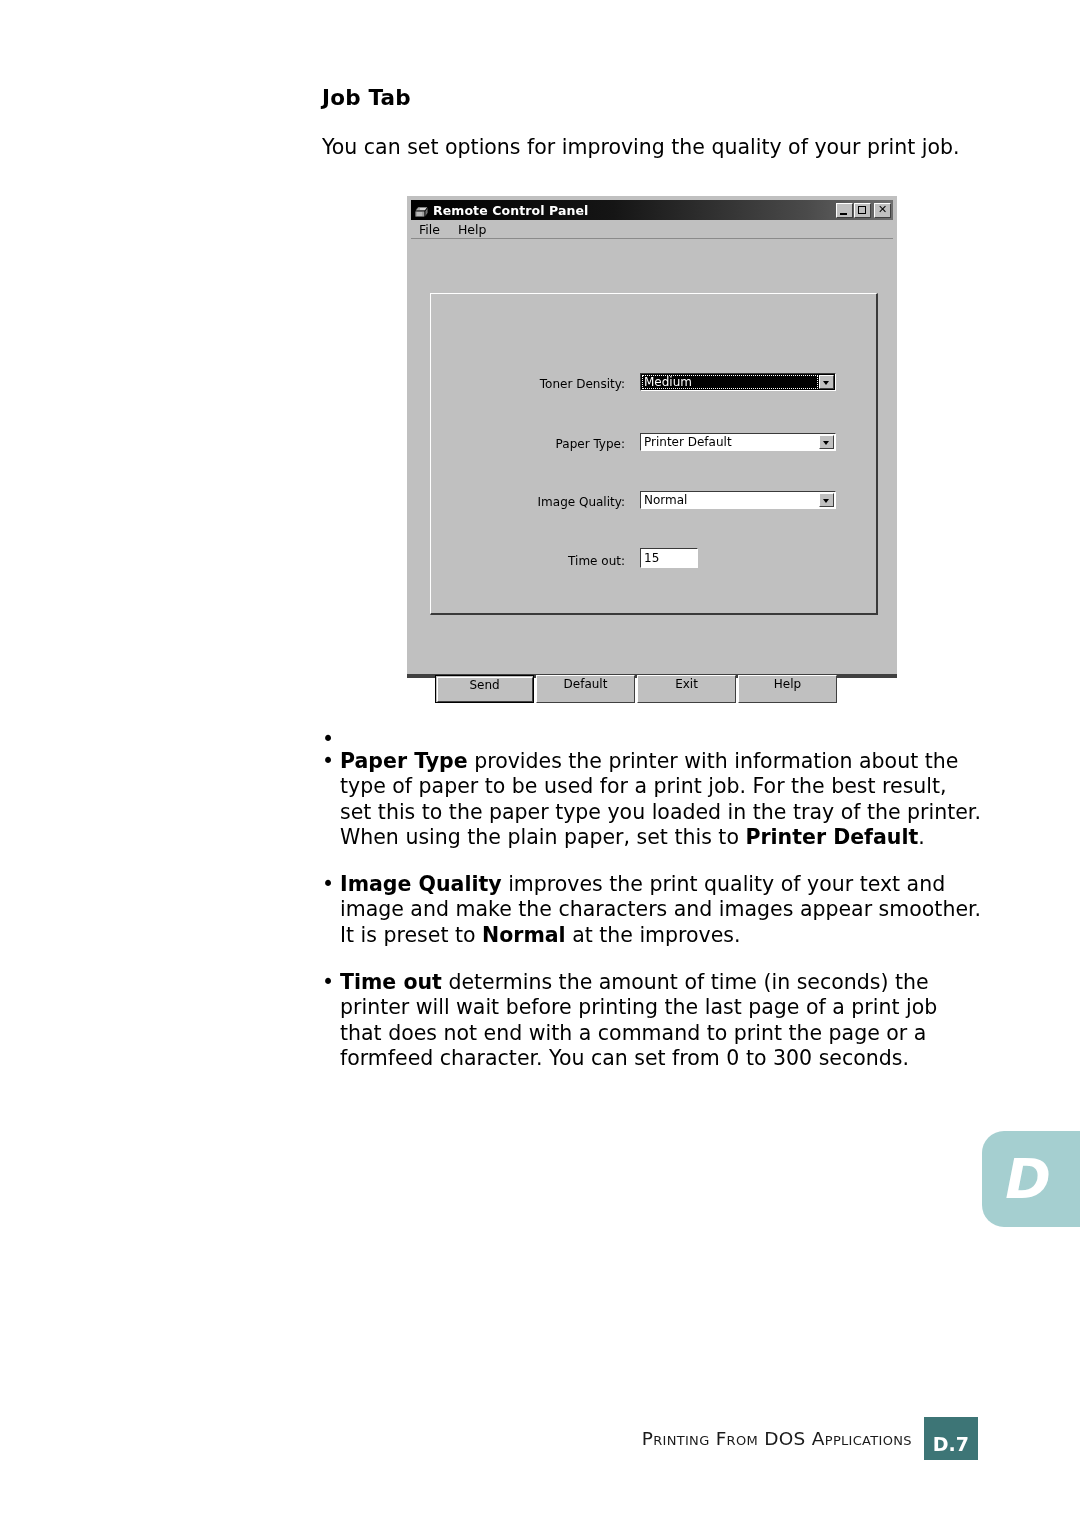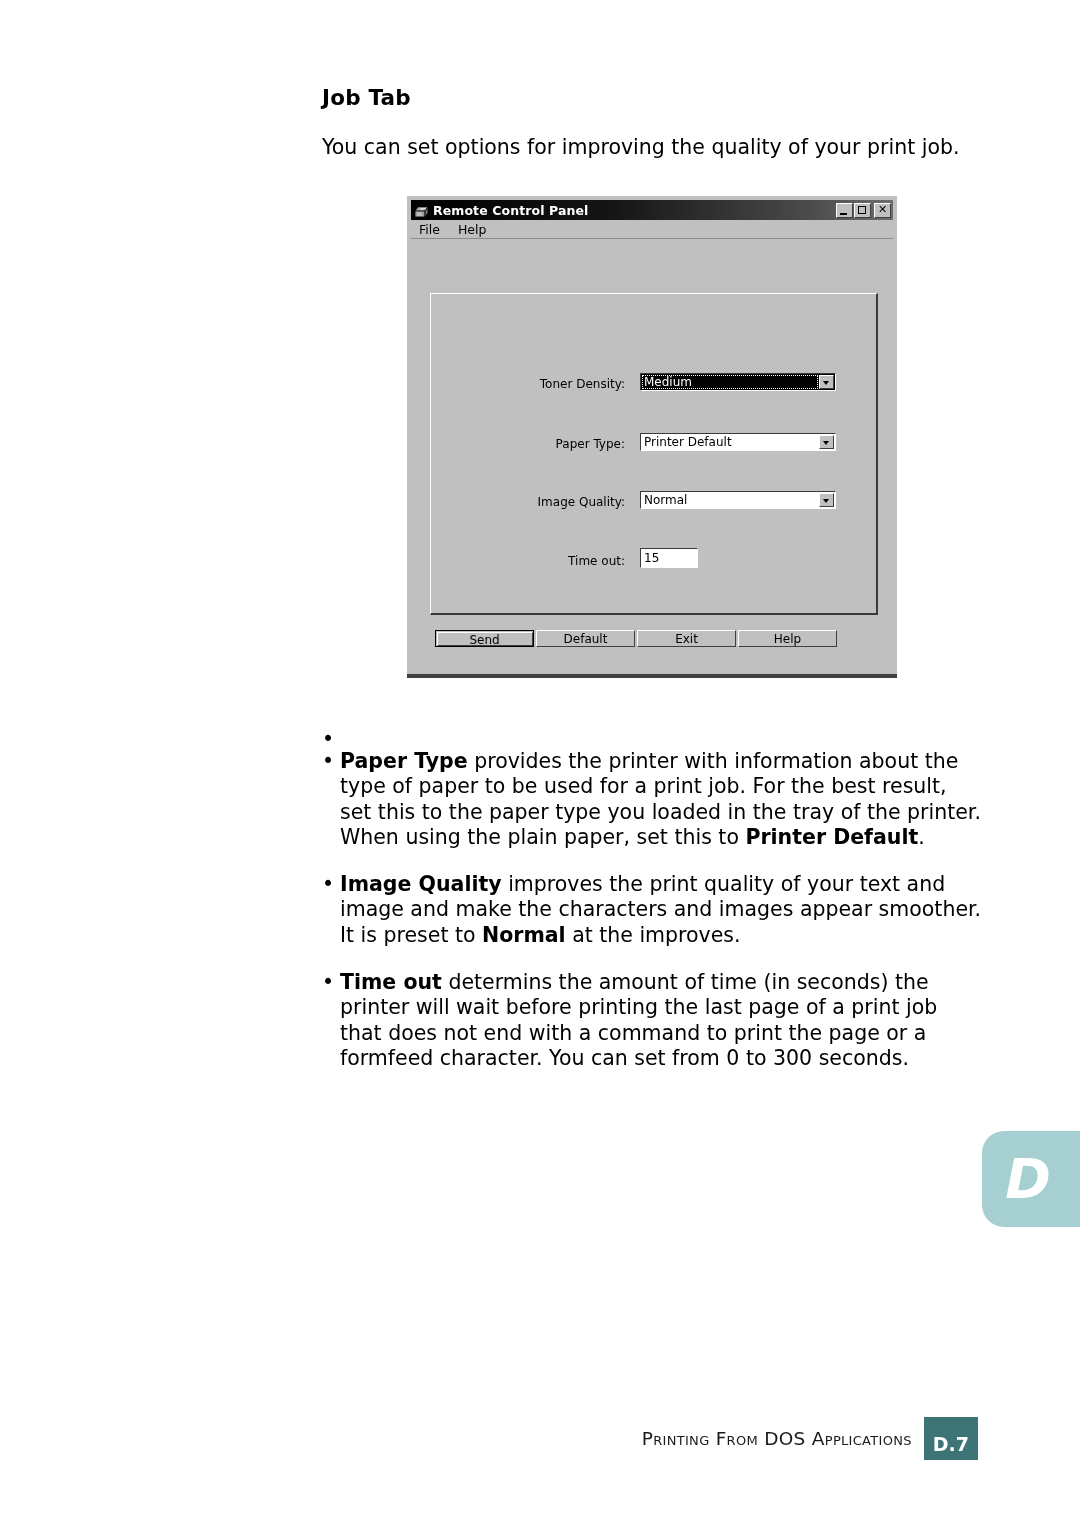--- a/index.html
+++ b/index.html
@@ -263,32 +263,33 @@
 
   .btn-row {
     position: absolute;
     left: 24px;
     top: 430px;
     display: flex;
     gap: 2px;
   }
   .dlg-btn {
     width: 99px;
-    height: 17px;
+    height: 28px;
     background: #c0c0c0;
     border-top: 1.5px solid #ffffff;
     border-left: 1.5px solid #ffffff;
     border-right: 1.5px solid #404040;
     border-bottom: 1.5px solid #404040;
     box-sizing: border-box;
     font-size: 12px;
     line-height: 16px;
     text-align: center;
     color: #000;
     position: relative;
+    margin-top: 45px;
   }
   .dlg-btn.default {
     border: 1.5px solid #000000;
   }
   .dlg-btn.default .inner {
     position: absolute;
     left: 0.5px; top: 0.5px; right: 0.5px; bottom: 0.5px;
     border-top: 1.5px solid #ffffff;
     border-left: 1.5px solid #ffffff;
     border-right: 1.5px solid #404040;

